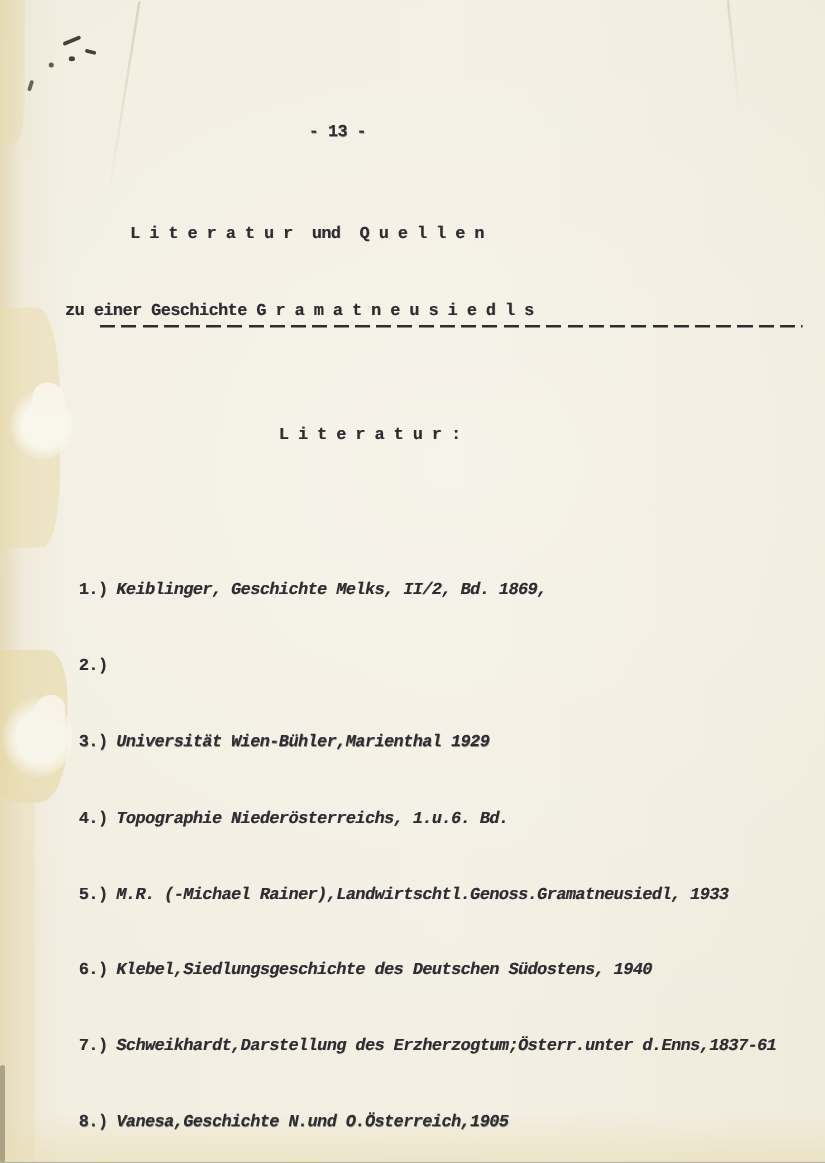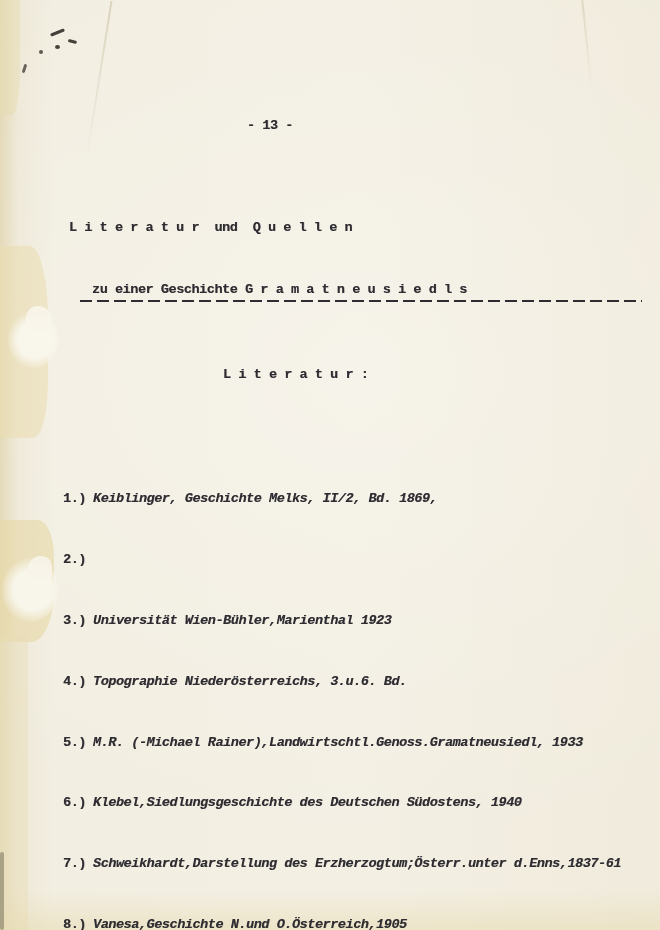--- a/index.html
+++ b/index.html
@@ -38,28 +38,28 @@
   .scr5 { left:23px; top:64px; width:3px;  height:9px; transform:rotate(18deg); border-radius:2px; opacity:.8; }
 
   
   .content {
     position:absolute; inset:0;
     font-size:13.5px; line-height:20.3px; font-weight:700;
     letter-spacing:-0.45px; color:#2e2c31;
     text-shadow:0.35px 0.35px 0 rgba(46,44,49,.5);
     white-space:pre;
   }
-  .pagenum { margin-top:55px; padding-left:247px; }
-  .title1  { margin-top:21px; padding-left:69px; }
-  .title2  { margin-top:1px;  padding-left:92px; padding-bottom:4px; position:relative; }
+  .pagenum { margin-top:36px; padding-left:247px; }
+  .title1  { padding-left:104px; }
+  .title2  { margin-top:1px;  padding-left:52px; padding-bottom:4px; position:relative; }
   .title2::after {
     content:""; position:absolute; left:80px; width:562px; bottom:2px; height:2.6px;
     background:repeating-linear-gradient(90deg,#2e2c31 0 12px, transparent 12px 17px);
   }
-  .h-lit { margin-top:0; padding-left:223px; }
+  .h-lit { margin-top:14px; padding-left:223px; }
   .lit-list { margin-top:2px; }
 
   .row { display:flex; }
   .row .num { flex:0 0 86px; text-align:right; }
   .row .txt { padding-left:7px;font-style:italic; }
 </style>
 </head>
 <body>
 
 <div class="sheet">
@@ -88,22 +88,22 @@
     <div class="pagenum">- 13 -</div>
 
     <div class="title1">L i t e r a t u r  und  Q u e l l e n</div>
     <div class="title2">zu einer Geschichte G r a m a t n e u s i e d l s</div>
 
     <div class="h-lit">L i t e r a t u r :</div>
 
     <div class="lit-list">
       <div class="row"><span class="num">1.)</span><span class="txt">Keiblinger, Geschichte Melks, II/2, Bd. 1869,</span></div>
       <div class="row"><span class="num">2.)</span></div>
-      <div class="row"><span class="num">3.)</span><span class="txt">Universität Wien-Bühler,Marienthal 1923</span></div>
-      <div class="row"><span class="num">4.)</span><span class="txt">Topographie Niederösterreichs, 3.u.6. Bd.</span></div>
+      <div class="row"><span class="num">3.)</span><span class="txt">Universität Wien-Bühler,Marienthal 1929</span></div>
+      <div class="row"><span class="num">4.)</span><span class="txt">Topographie Niederösterreichs, 1.u.6. Bd.</span></div>
       <div class="row"><span class="num">5.)</span><span class="txt">M.R. (-Michael Rainer),Landwirtschtl.Genoss.Gramatneusiedl, 1933</span></div>
       <div class="row"><span class="num">6.)</span><span class="txt">Klebel,Siedlungsgeschichte des Deutschen Südostens, 1940</span></div>
       <div class="row"><span class="num">7.)</span><span class="txt">Schweikhardt,Darstellung des Erzherzogtum;Österr.unter d.Enns,1837-61</span></div>
       <div class="row"><span class="num">8.)</span><span class="txt">Vanesa,Geschichte N.und O.Österreich,1905</span></div>
       
       
       
     </div>
 
     

